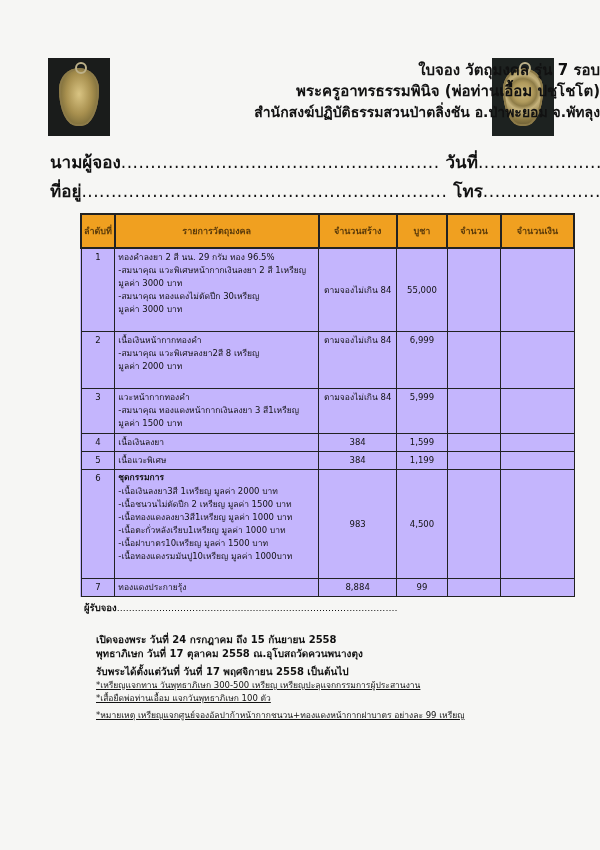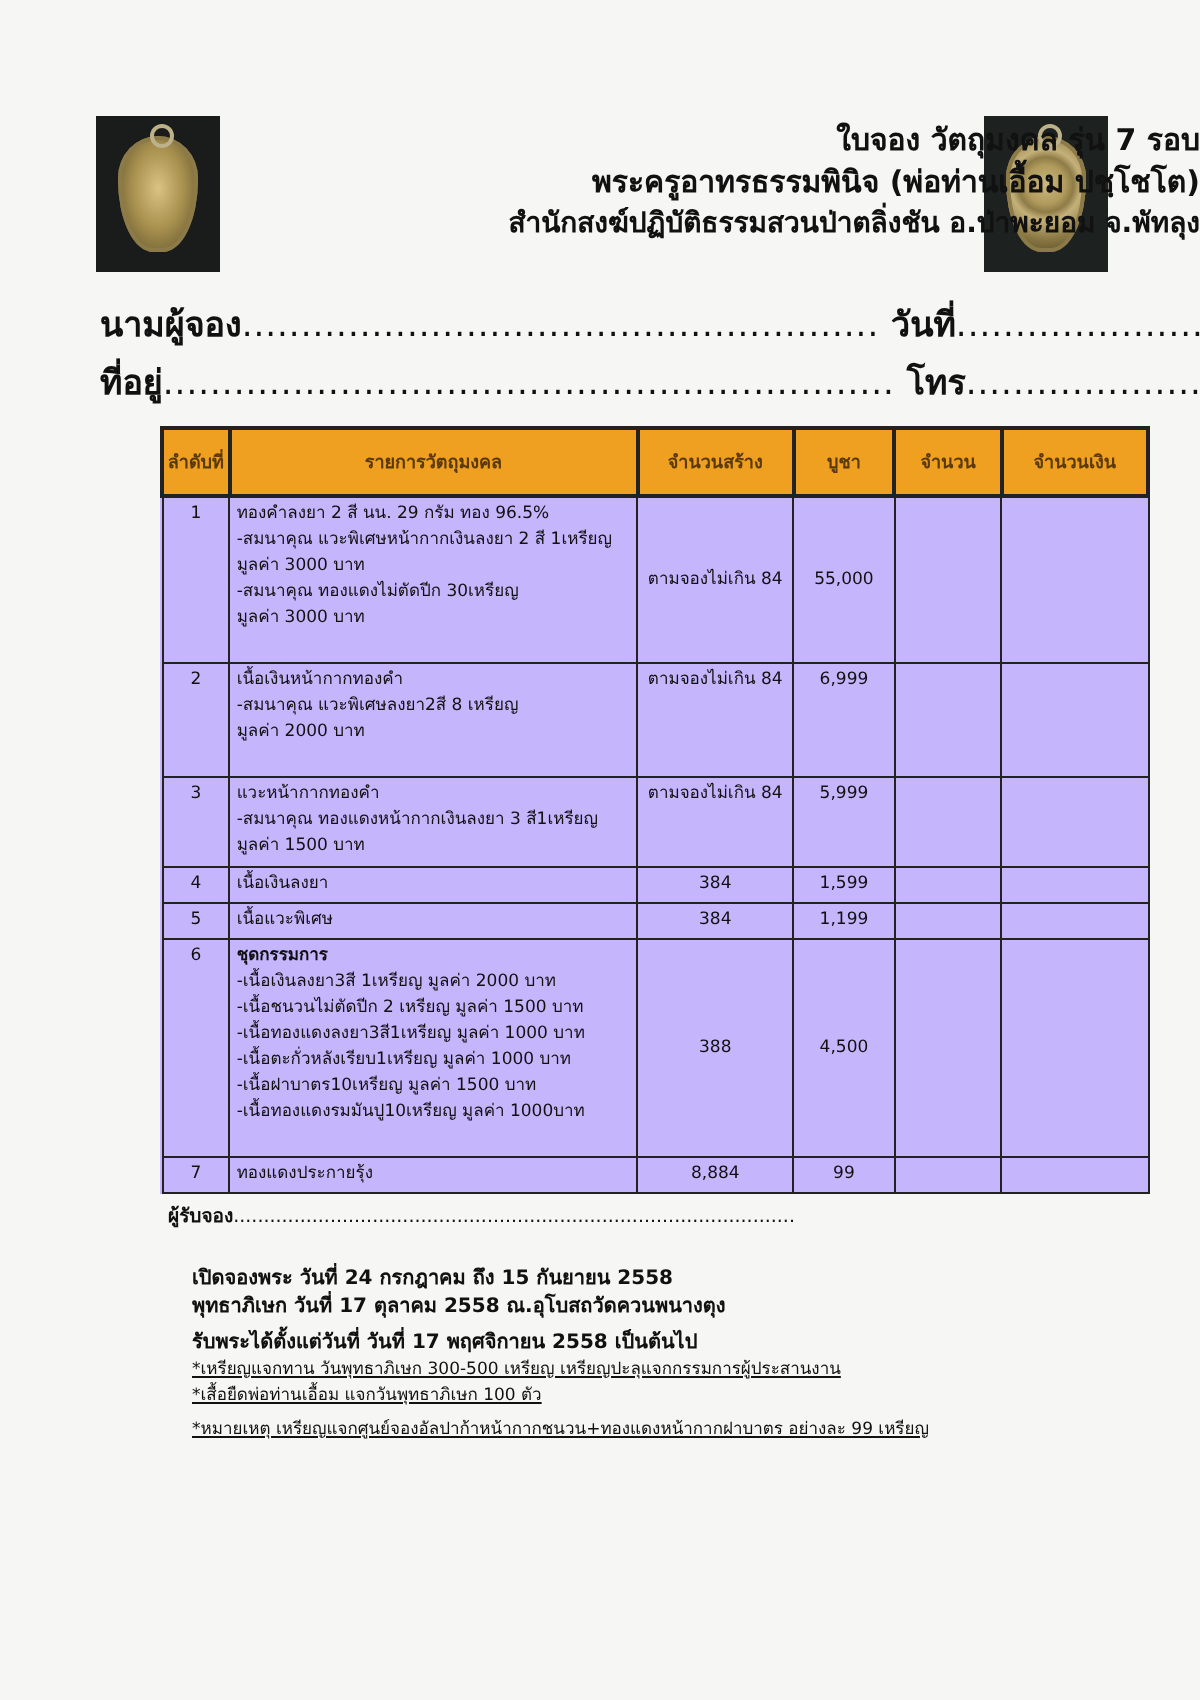--- a/index.html
+++ b/index.html
@@ -166,21 +166,21 @@
         <td class="c">6</td>
         <td class="desc" style="height: 104px;">
           <div class="bold">ชุดกรรมการ</div>
           <div>-เนื้อเงินลงยา3สี 1เหรียญ มูลค่า 2000 บาท</div>
           <div>-เนื้อชนวนไม่ตัดปีก 2 เหรียญ มูลค่า 1500 บาท</div>
           <div>-เนื้อทองแดงลงยา3สี1เหรียญ มูลค่า 1000 บาท</div>
           <div>-เนื้อตะกั่วหลังเรียบ1เหรียญ มูลค่า 1000 บาท</div>
           <div>-เนื้อฝาบาตร10เหรียญ มูลค่า 1500 บาท</div>
           <div>-เนื้อทองแดงรมมันปู10เหรียญ มูลค่า 1000บาท</div>
         </td>
-        <td class="c" style="vertical-align: middle;">388</td>
+        <td class="c" style="vertical-align: middle;">983</td>
         <td class="c" style="vertical-align: middle;">4,500</td>
         <td class="c"></td>
         <td class="c"></td>
       </tr>
       <tr>
         <td class="c">7</td>
         <td class="desc" style="height: 12px;">
           <div>ทองแดงประกายรุ้ง</div>
         </td>
         <td class="c">8,884</td>

